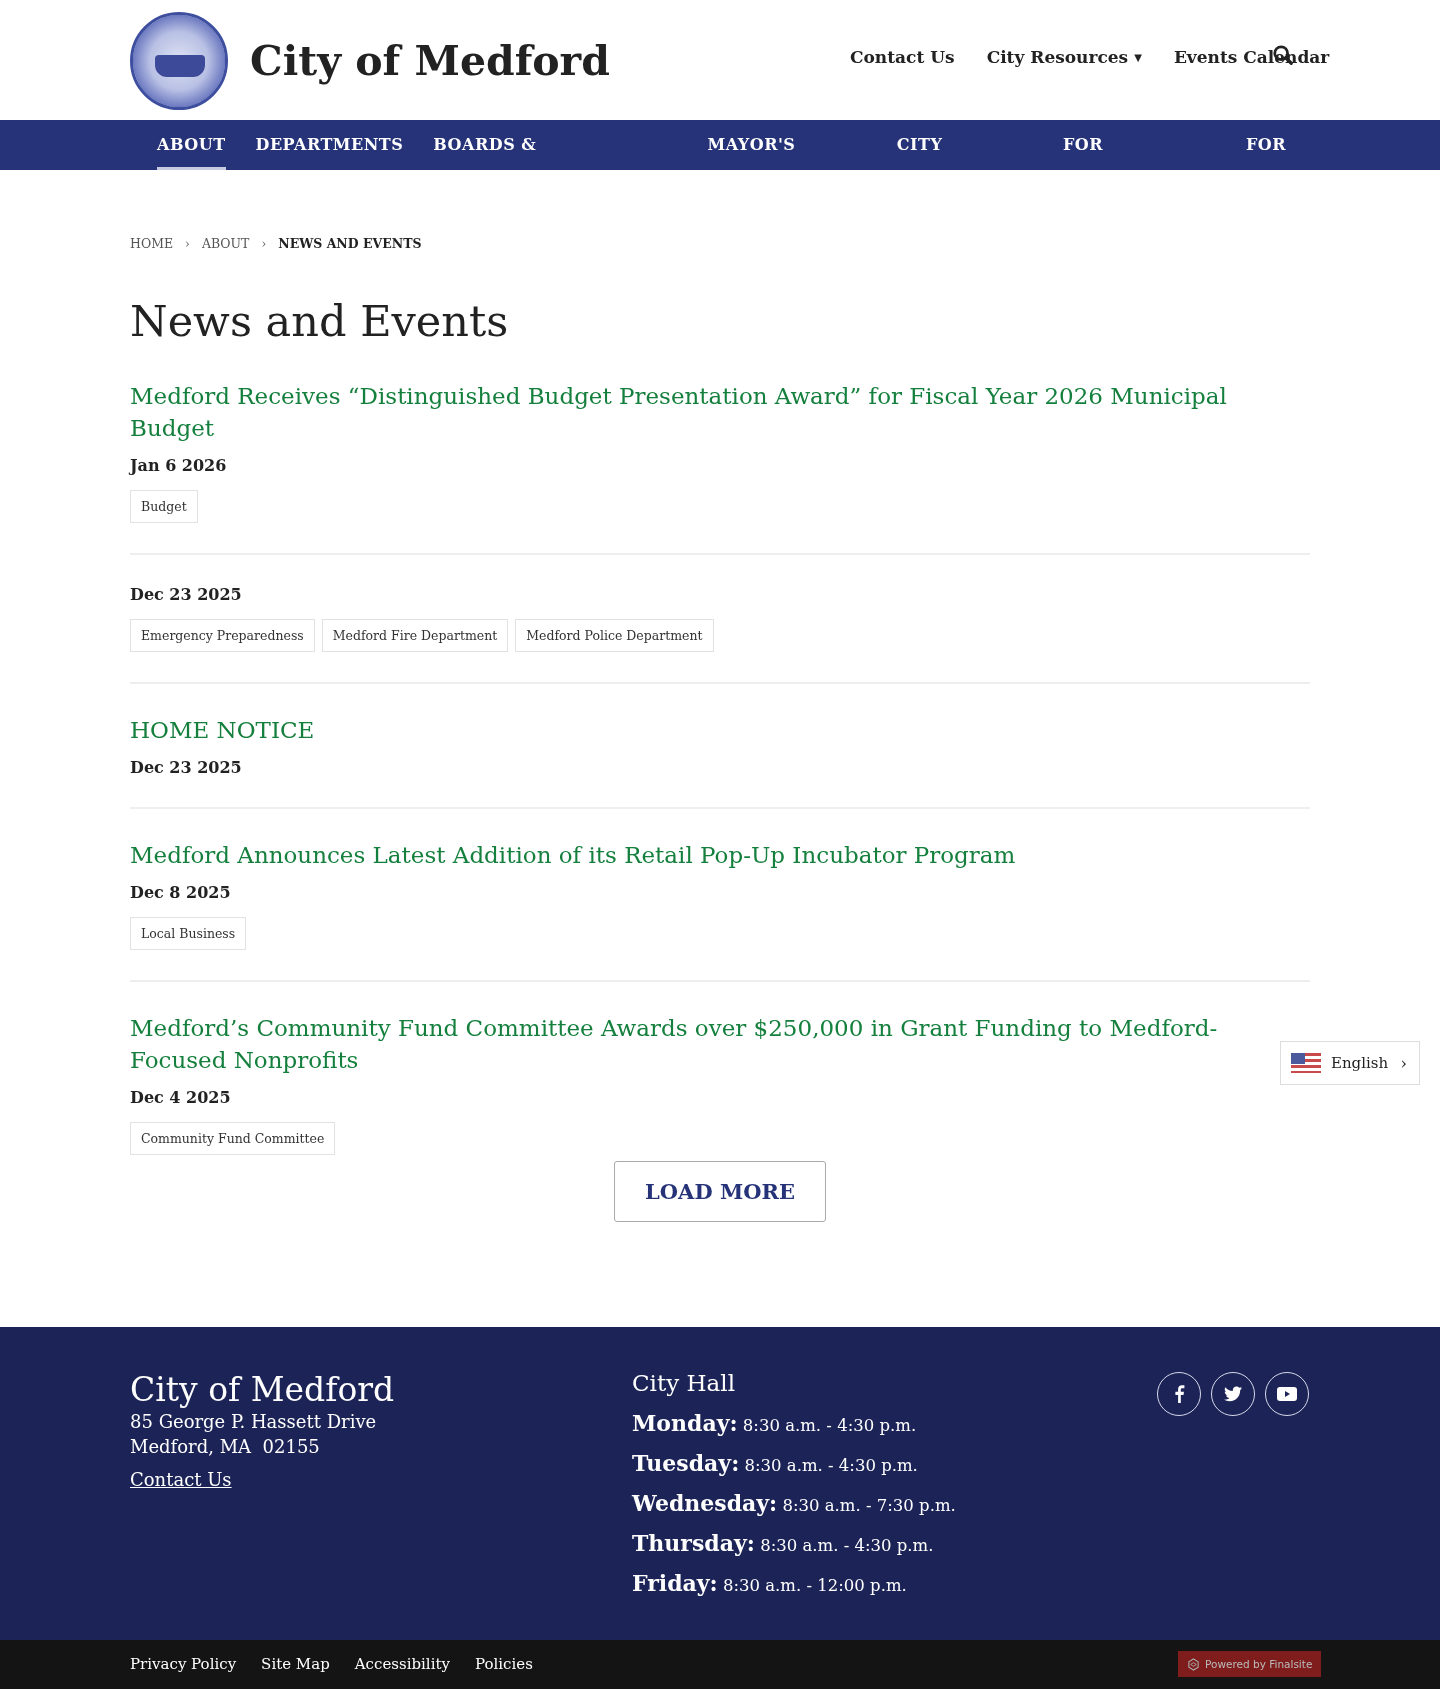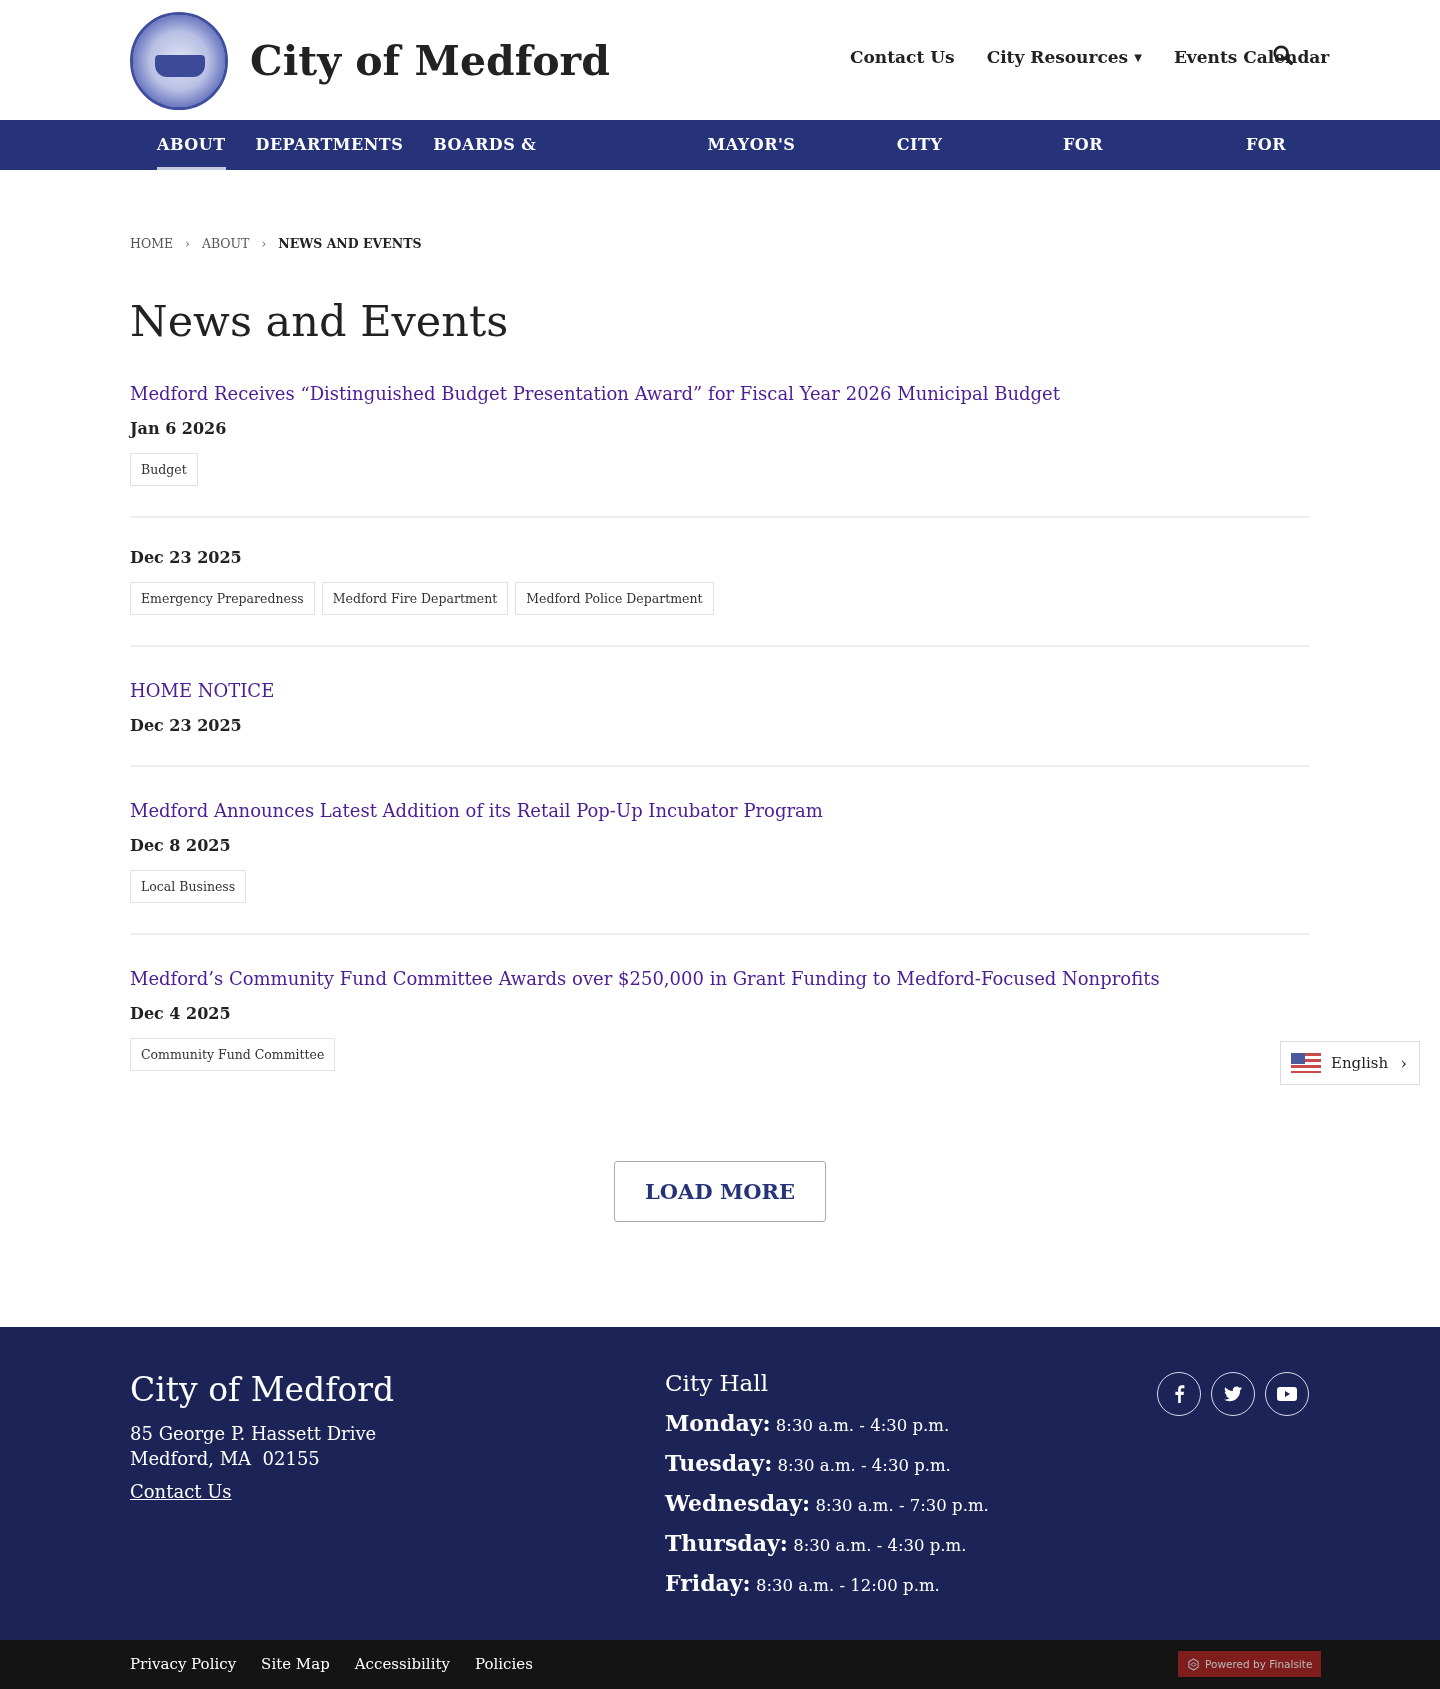--- a/index.html
+++ b/index.html
@@ -28,40 +28,40 @@
   .breadcrumb { position: absolute; top: 236px; left: 130px; font-size: 12.5px; color: #555; display: flex; align-items: center; }
   .breadcrumb .sep { margin: 0 12px; color: #666; font-size: 12px; }
   .breadcrumb .current { color: #222; font-weight: bold; }
 
   h1.page-title { position: absolute; top: 296px; left: 130px; font-size: 43px; font-weight: normal; color: #222; }
 
   
   .news { position: absolute; top: 380px; left: 130px; width: 1180px; }
   .news-item { border-bottom: 2px solid #eeeeee; padding-bottom: 30px; margin-bottom: 30px; }
   .news-item.last { border-bottom: none; margin-bottom: 0; padding-bottom: 0; }
-  .news-title { font-size: 18px; color: #4c1d95; line-height: 27px; display: block; font-weight: normal; }
+  .news-title { font-size: 23px; color: #15803d; line-height: 32px; display: block; font-weight: normal; }
   .news-date { font-size: 16px; font-weight: bold; color: #222; margin-top: 12px; }
   .tags { display: flex; margin-top: 15px; }
   .tag { border: 1px solid #e2e2e2; font-size: 12.5px; color: #333; padding: 8px 10px; margin-right: 7px; background: #fff; }
 
   .load-more { position: absolute; top: 1161px; left: 614px; width: 212px; height: 61px; border: 1px solid #aaa; border-radius: 3px; background: #fff; color: #263378; font-family: "DejaVu Serif", serif; font-size: 21px; font-weight: bold; display: flex; align-items: center; justify-content: center; }
 
   
   .lang { position: absolute; top: 1041px; left: 1280px; width: 140px; height: 44px; border: 1px solid #ddd; background: #fff; display: flex; align-items: center; padding-left: 10px; font-size: 15px; color: #222; }
   .flag { width: 30px; height: 20px; margin-right: 10px; background: repeating-linear-gradient(180deg, #c94a4a 0 3px, #fff 3px 6px); position: relative; }
   .flag::before { content: ""; position: absolute; left: 0; top: 0; width: 14px; height: 11px; background: #4a5a9c; }
   .lang .chev { position: absolute; right: 12px; font-size: 16px; }
 
   
   .footer { position: absolute; top: 1327px; left: 0; width: 1440px; height: 313px; background: #1c2457; color: #fff; }
   .f-col1 { position: absolute; left: 130px; top: 43px; }
   .f-title { font-size: 33px; font-weight: normal; }
-  .f-addr { font-size: 18px; line-height: 25px; margin-top: 12px; }
+  .f-addr { font-size: 18px; line-height: 25px; }
   .f-contact { display: inline-block; font-size: 18px; text-decoration: underline; margin-top: 10px; }
-  .f-col2 { position: absolute; left: 632px; top: 43px; margin-left: 33px; }
+  .f-col2 { position: absolute; left: 632px; top: 43px; }
   .f-hall { font-size: 23px; }
   .hours-row { font-size: 16.5px; margin-top: 14px; }
   .hours-row b { font-size: 22px; }
   .socials { position: absolute; left: 1157px; top: 45px; display: flex; }
   .soc { width: 44px; height: 44px; border: 1.5px solid #d6d9ea; border-radius: 50%; display: flex; align-items: center; justify-content: center; margin-right: 10px; }
 
   .bottom-bar { position: absolute; top: 1640px; left: 0; width: 1440px; height: 49px; background: #141414; color: #fff; }
   .b-links { position: absolute; left: 130px; top: 15px; display: flex; font-size: 15px; }
   .b-links a { margin-right: 25px; }
   .powered { position: absolute; left: 1178px; top: 11px; height: 26px; background: #7f1d1d; color: #bbb; font-family: "DejaVu Sans", sans-serif; font-size: 10.5px; display: flex; align-items: center; padding: 0 9px; }

